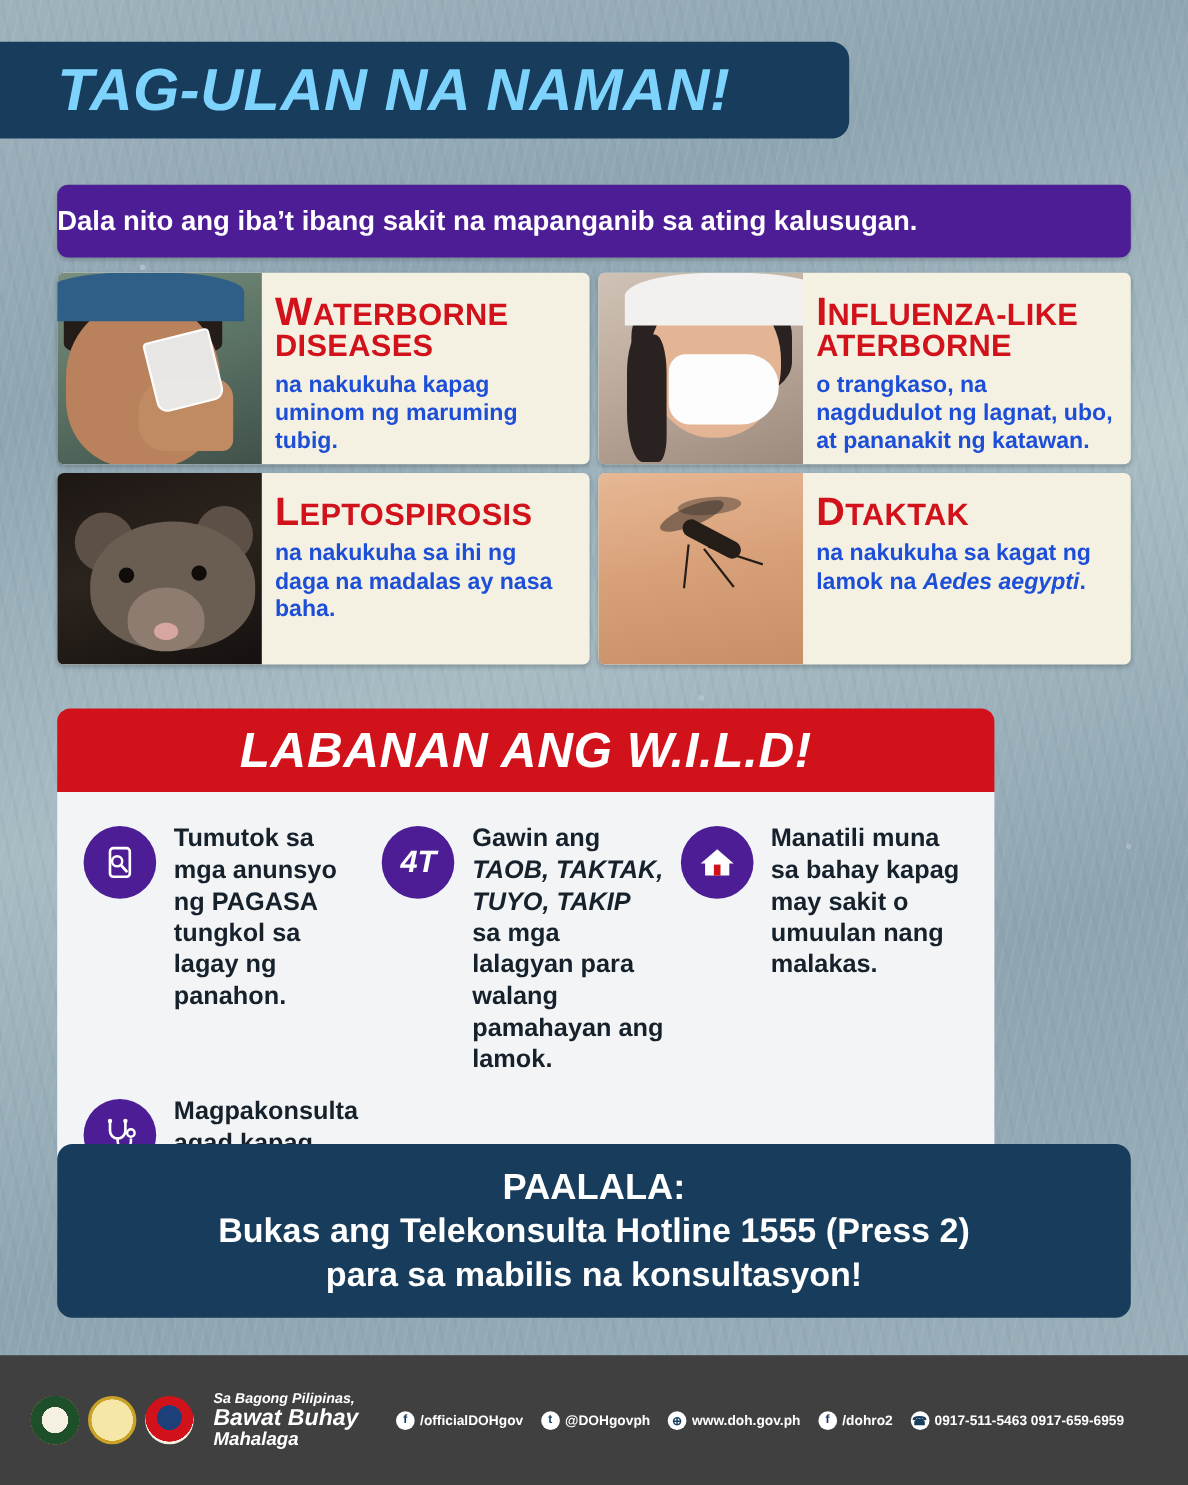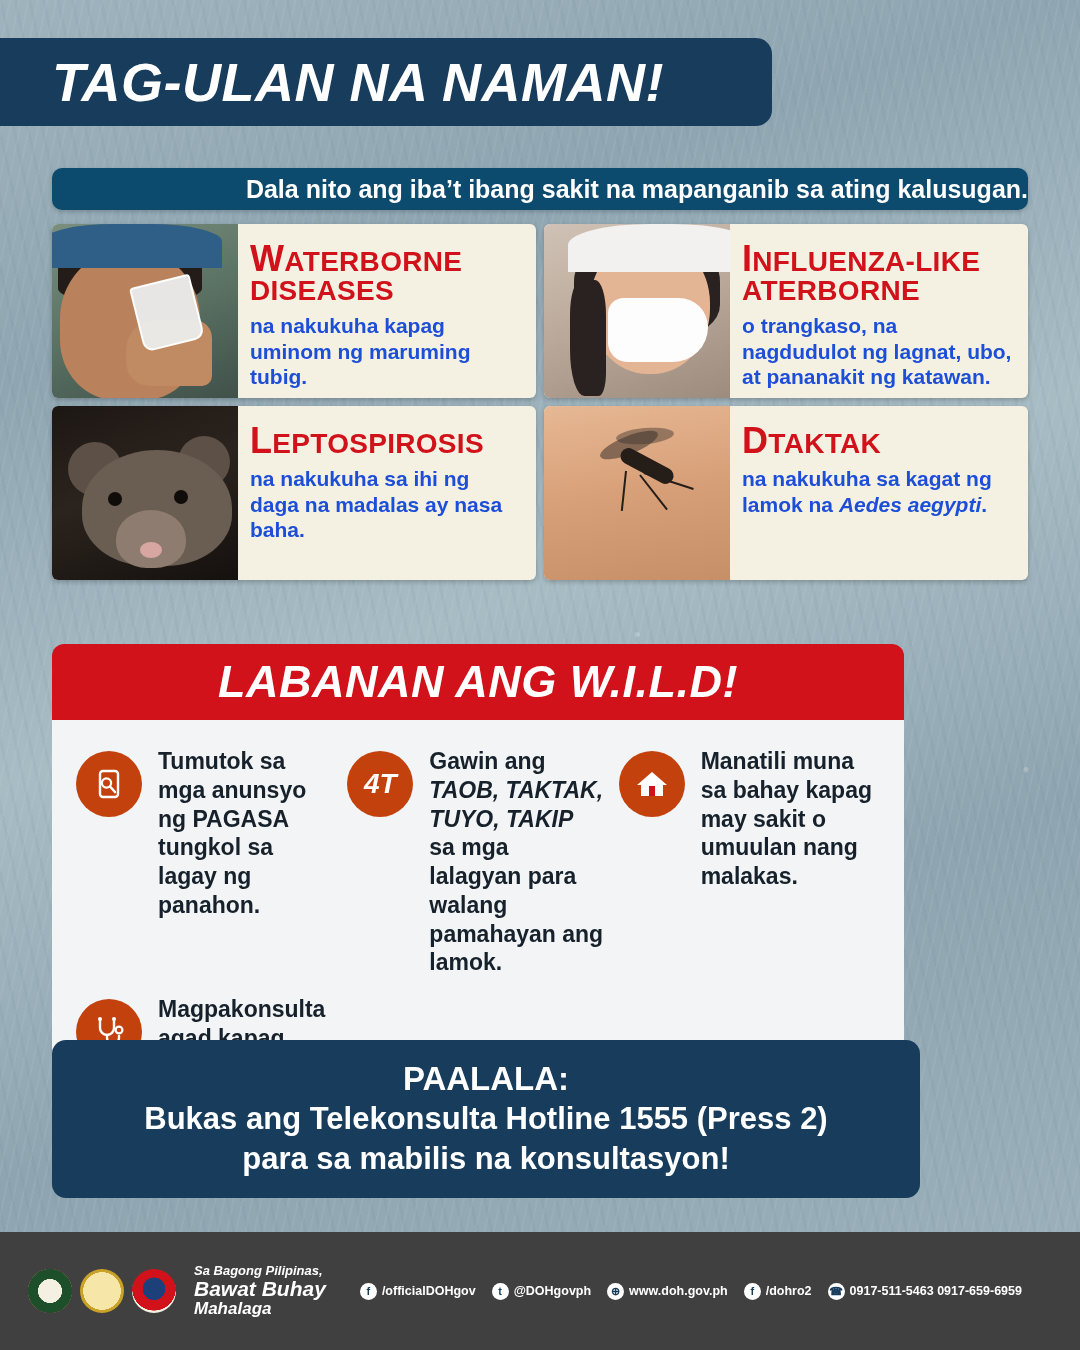--- a/index.html
+++ b/index.html
@@ -38,39 +38,39 @@
   
   .title-banner {
     position: absolute; left: 0; top: 38px;
     width: 772px; height: 88px;
     background: #173c5c;
     border-top-right-radius: 16px;
     border-bottom-right-radius: 16px;
     display: flex; align-items: center;
   }
   .title-banner .title-text {
-    color: #ffffff;
+    color: #7dd3fc;
     font-size: 54px;
     font-weight: bold;
     font-style: italic;
     letter-spacing: 0.5px;
     padding-left: 52px;
   }
 
   
   .diseases-card {
     position: absolute; left: 52px; top: 168px;
     width: 976px;
     background: rgba(243,241,228,0.0);
   }
   .red-bar {
-    background: #0c4a6e;
+    background: #4c1d95;
     border-radius: 10px;
-    height: 42px;
-    display: flex; align-items: center; justify-content: flex-end;
+    height: 66px;
+    display: flex; align-items: center; justify-content: flex-start;
     box-shadow: 0 2px 4px rgba(0,0,0,0.18);
   }
   .red-bar span {
     color: #fff; font-size: 25px; font-weight: bold;
   }
   .disease-grid {
     margin-top: 14px;
     display: grid;
     grid-template-columns: 484px 484px;
     gap: 8px;
@@ -152,32 +152,32 @@
   }
   .wild-body {
     background: #f2f4f5;
     border-bottom-left-radius: 12px; border-bottom-right-radius: 12px;
     padding: 27px 28px 26px 24px;
     display: grid; grid-template-columns: 1fr 1fr 1fr; gap: 18px 14px;
   }
   .tip { display: flex; gap: 16px; align-items: flex-start; }
   .tip-icon {
     flex: none; width: 66px; height: 66px; border-radius: 50%;
-    background: #c2410c; display:flex; align-items:center; justify-content:center;
+    background: #4c1d95; display:flex; align-items:center; justify-content:center;
     margin-top: 4px;
   }
   .tip-icon .t4t { color:#fff; font-size:28px; font-weight:bold; font-style: italic; }
   .tip-text {
     font-size: 23px; font-weight: bold; color: #16212b; line-height: 1.25;
   }
   .tip-text i { font-style: italic; }
 
   
   .reminder {
-    position: absolute; left: 52px; top: 1040px; width: 868px; height: 158px;
+    position: absolute; left: 52px; top: 1040px; width: 976px; height: 158px;
     background: #173c5c; border-radius: 14px;
     display: flex; flex-direction: column; align-items: center; justify-content: center;
     color: #fff; text-align: center;
   }
   .reminder .r1 { font-size: 33px; font-weight: bold; line-height: 1.2; }
   .reminder .r2 { font-size: 31px; font-weight: bold; line-height: 1.3; }
   .reminder .r3 { font-size: 31px; font-weight: bold; line-height: 1.3; }
 
   
   .footer {

